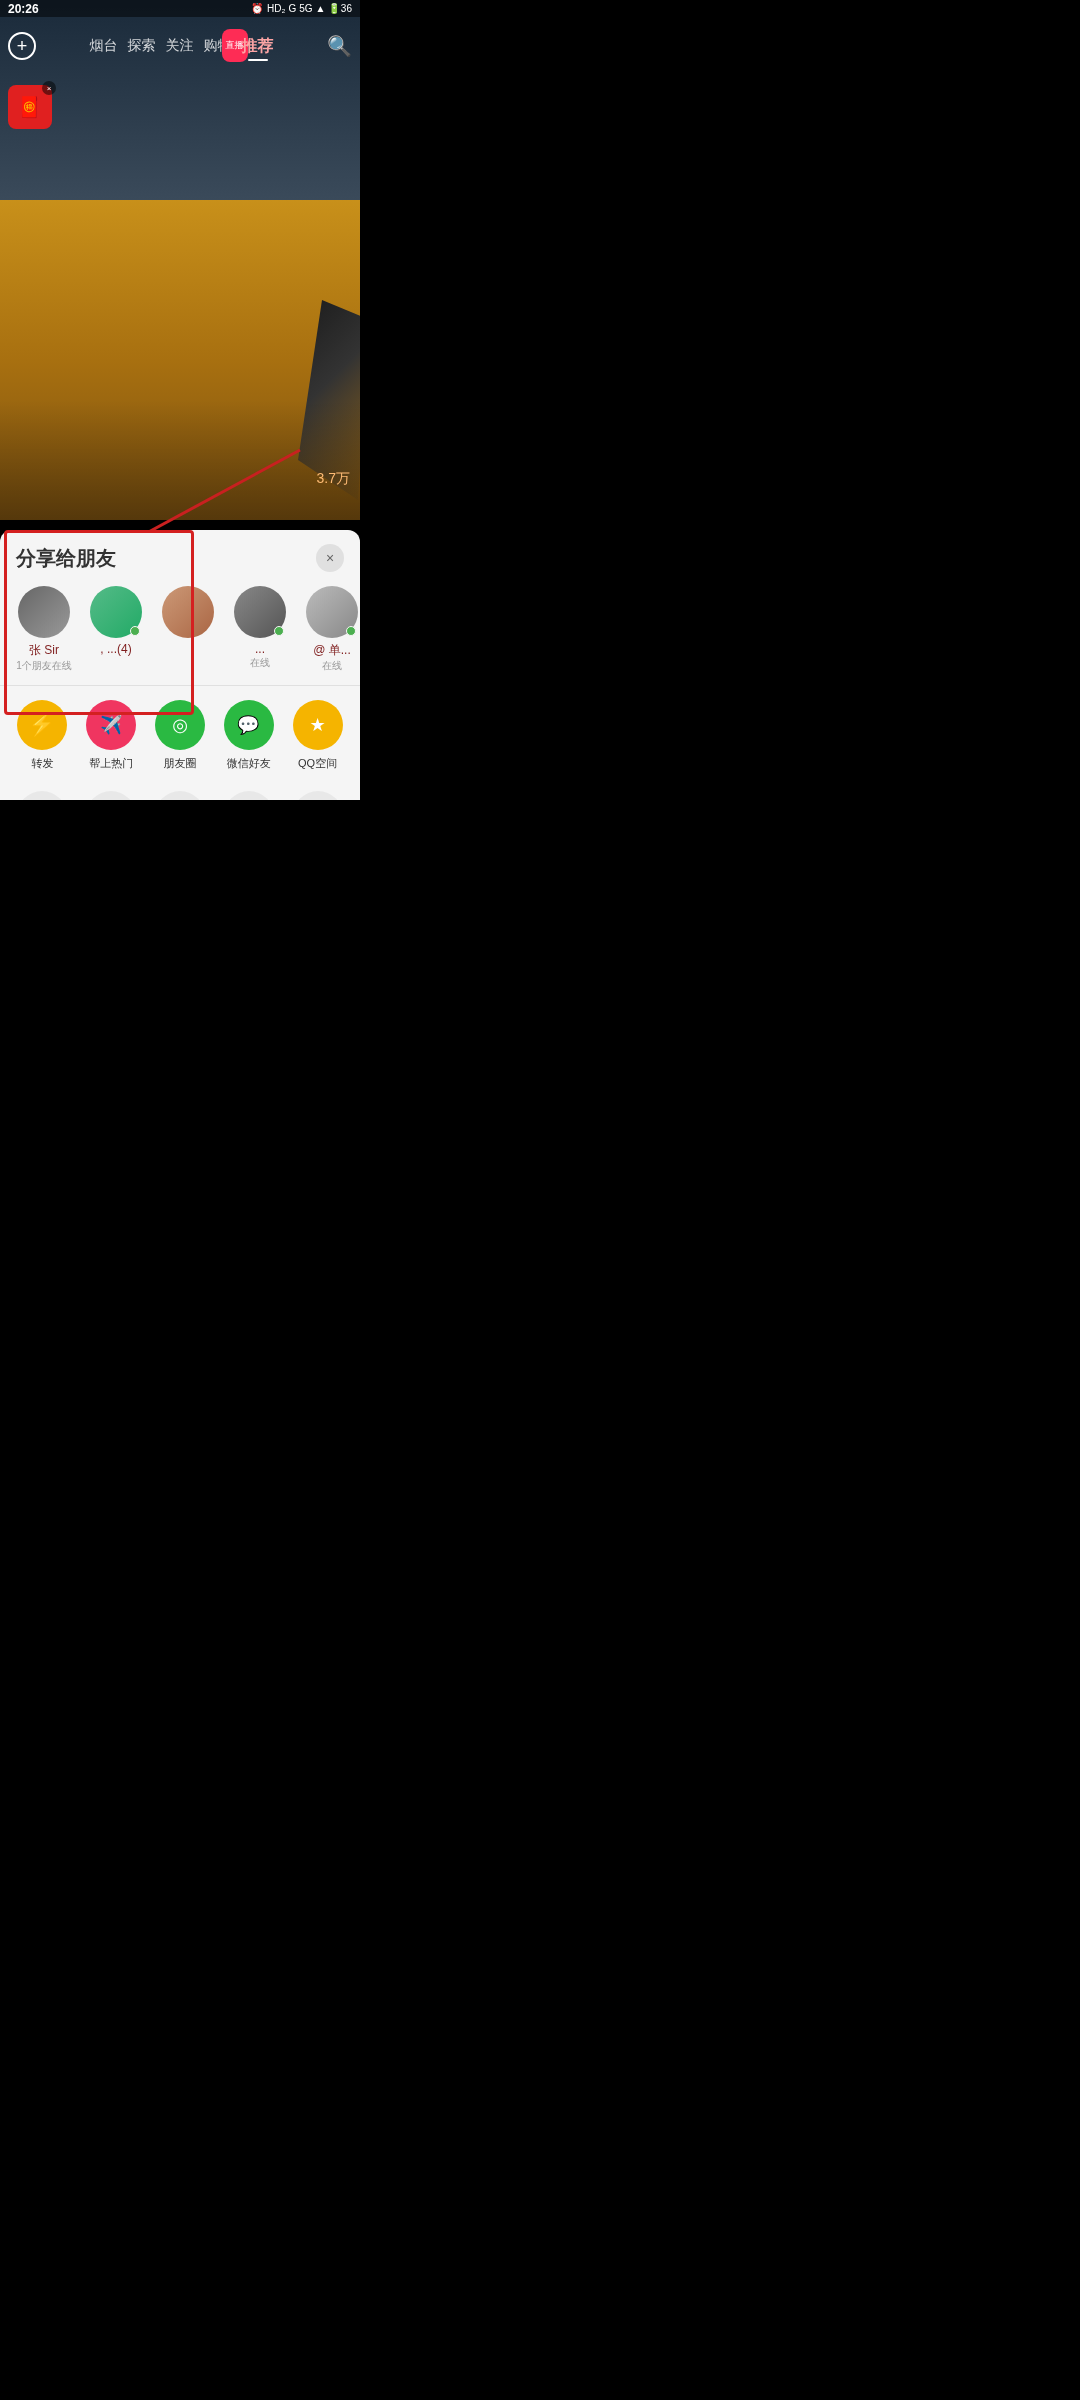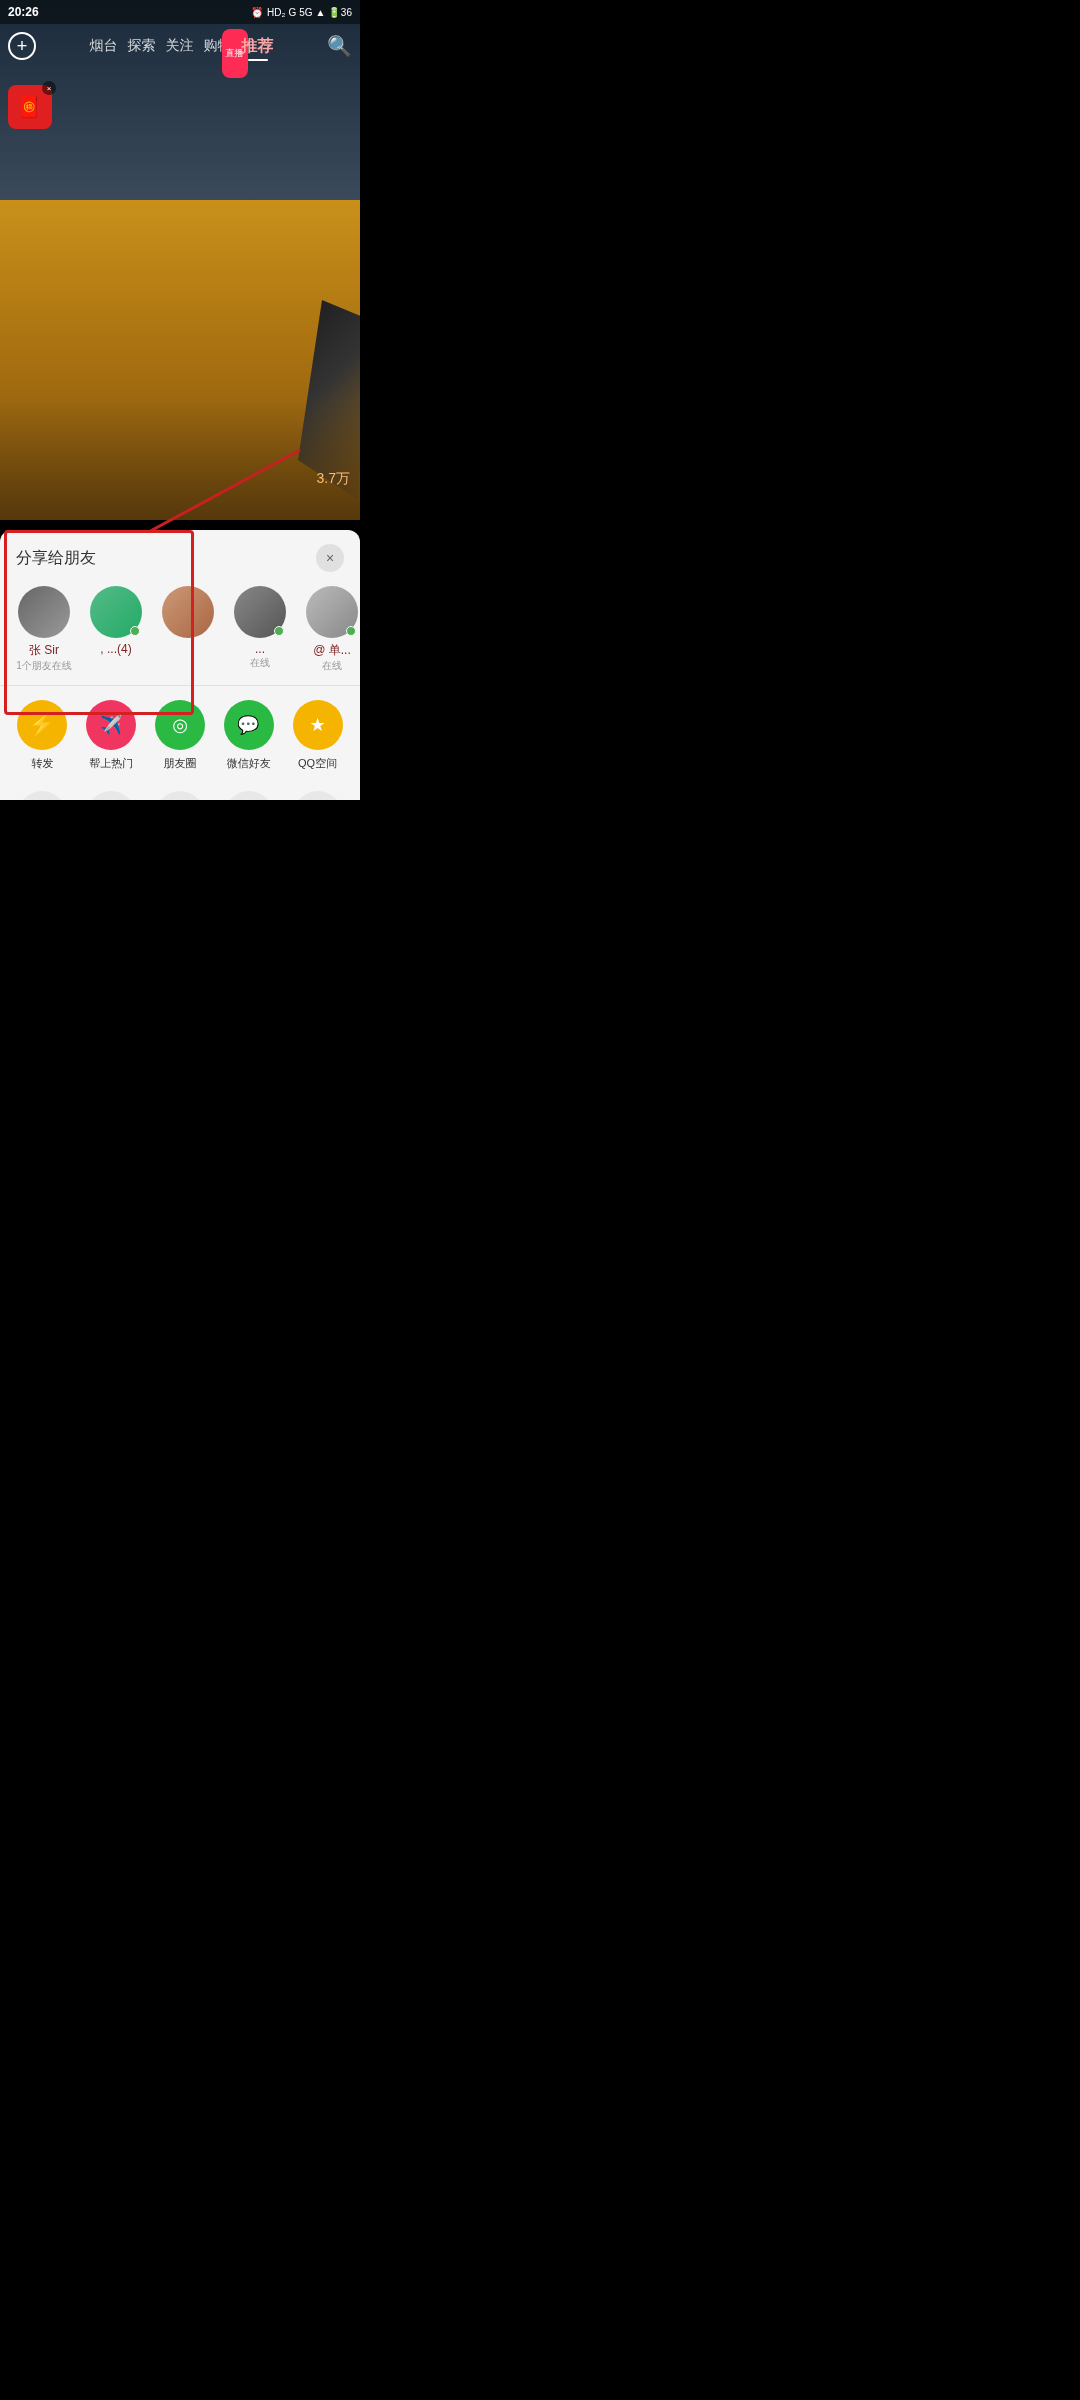--- a/index.html
+++ b/index.html
@@ -12,21 +12,21 @@
       position: relative;
       overflow-x: hidden;
     }
 
     
     .status-bar {
       position: absolute;
       top: 0;
       left: 0;
       right: 0;
-      height: 24px;
+      height: 17px;
       background: rgba(0,0,0,0.5);
       display: flex;
       align-items: center;
       justify-content: space-between;
       padding: 0 8px;
       z-index: 100;
       color: #fff;
       font-size: 12px;
     }
     .status-left { font-weight: bold; }
@@ -78,21 +78,21 @@
       transform: translateX(-50%);
       width: 20px;
       height: 2px;
       background: #fff;
       border-radius: 1px;
     }
     .live-badge {
       background: #fe2c55;
       color: #fff;
       font-size: 9px;
-      padding: 18px 4px;
+      padding: 10px 4px;
       border-radius: 8px;
       position: absolute;
       top: -8px;
       right: -16px;
     }
     .nav-search { font-size: 20px; color: #fff; }
 
     
     .video-bg {
       position: absolute;
@@ -179,22 +179,22 @@
       z-index: 90;
       padding-bottom: 20px;
     }
     .share-header {
       display: flex;
       align-items: center;
       justify-content: space-between;
       padding: 14px 16px 8px;
     }
     .share-title {
-      font-size: 16px;
-      font-weight: normal;
+      font-size: 20px;
+      font-weight: bold;
       color: #333;
     }
     .share-close {
       width: 28px; height: 28px;
       background: #e0e0e0;
       border-radius: 50%;
       display: flex; align-items: center; justify-content: center;
       font-size: 14px; color: #666;
     }
 

